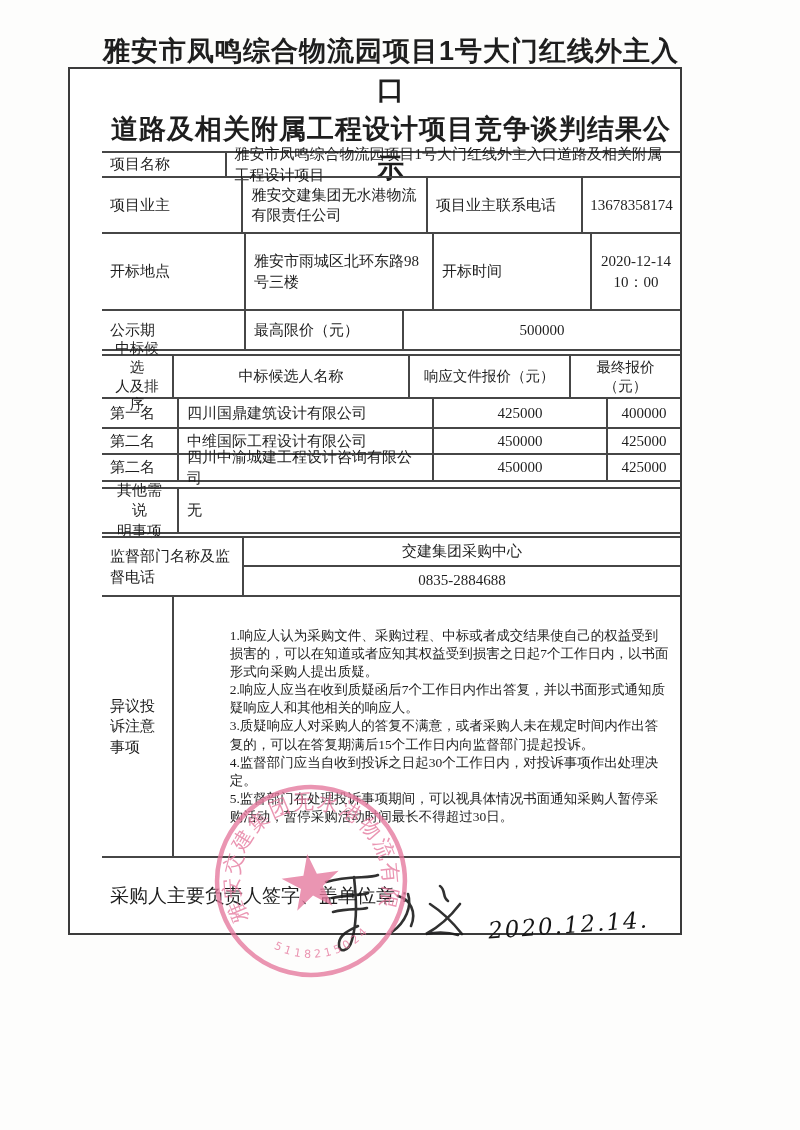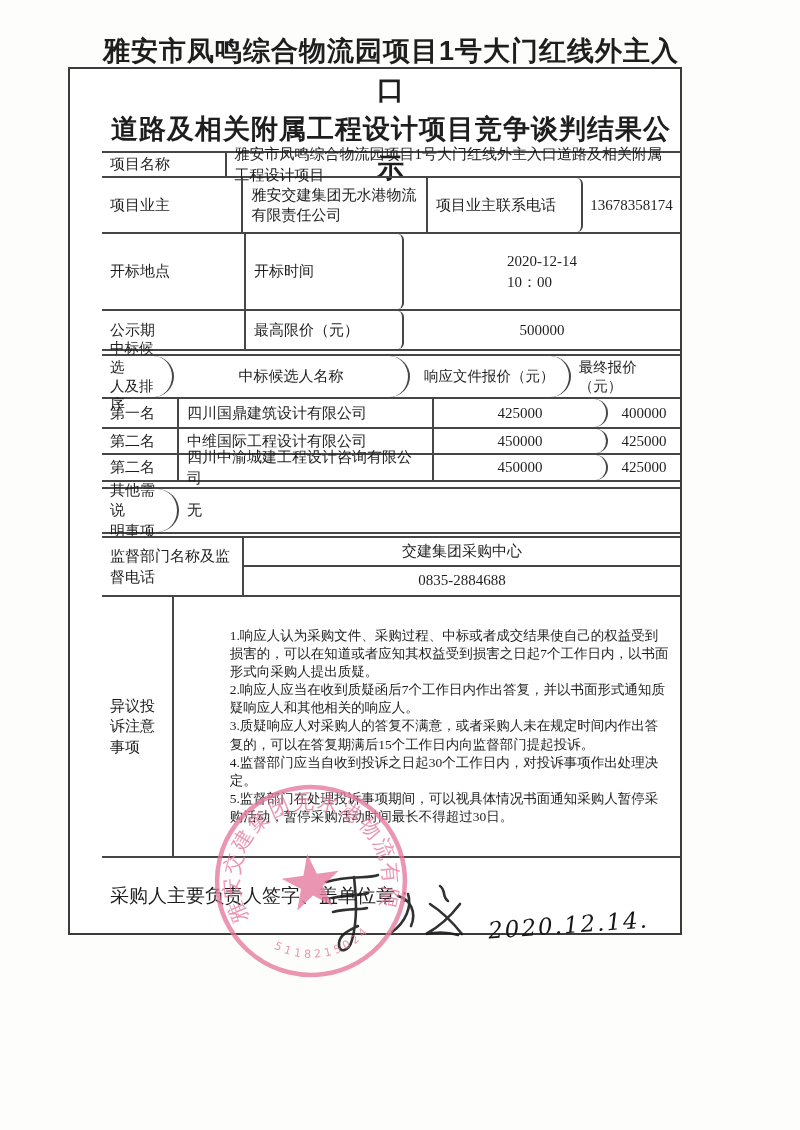--- a/index.html
+++ b/index.html
@@ -35,30 +35,30 @@
   .r-rank2 { height:26px; }
   .r-rank3 { height:27px; }
   .spacer2 { height:7px; }
   .r-other { height:45px; }
   .spacer3 { height:4px; }
   .r-sup { height:59px; }
   .r-obj { height:261px; }
   .r-sig { height:75px; }
   .w-label { width:144px; }
   .w-val2 { width:188px; }
-  .w-lab3 { width:158px;border-radius:6px; }
+  .w-lab3 { width:158px; }
   .w-rank { width:77px; }
   .w-cname { width:255px; }
   .w-price { width:174px; }
   .w-suplab { width:142px; }
   .grow { flex:1 1 auto; min-width:0; }
   .pad { padding:2px 8px; }
   .fs15 { font-size:15px; line-height:1.35; }
   .fs14 { font-size:14.5px; line-height:1.3; }
-  .center { justify-content:center; text-align:left;border-radius:25px; }
+  .center { justify-content:center; text-align:center; }
   .preline { white-space:pre-line; }
   .sup-right { flex:1 1 auto; display:flex; flex-direction:column; }
   .sup-half { flex:1 1 50%; display:flex; align-items:center; justify-content:center; font-size:15px; }
   .sup-half.first { border-bottom:2px solid #464646; }
   .obj-text {
     flex:1 1 auto; display:flex; flex-direction:column; justify-content:center;
     padding:6px 10px 6px 8px; font-size:13.5px; line-height:1.34;margin-left:48px;
   }
   .sig-cell { width:100%; display:flex; align-items:center; padding-left:8px; font-size:19px; }
   .sig-date {
@@ -94,20 +94,21 @@
 
     <div class="row r-owner">
       <div class="cell w-label pad fs15">项目业主</div>
       <div class="cell w-val2 pad fs15">雅安交建集团无水港物流有限责任公司</div>
       <div class="cell w-lab3 pad fs15">项目业主联系电话</div>
       <div class="cell grow pad fs15 center lastcol">13678358174</div>
     </div>
 
     <div class="row r-loc">
       <div class="cell w-label pad fs15">开标地点</div>
+      <div class="cell w-val2 pad fs15">雅安市雨城区北环东路98号三楼</div>
       <div class="cell w-lab3 pad fs15">开标时间</div>
       <div class="cell grow pad fs15 center preline lastcol">2020-12-14
 10：00</div>
     </div>
 
     <div class="row r-pub">
       <div class="cell w-label pad fs15">公示期</div>
       <div class="cell w-lab3 pad fs15">最高限价（元）</div>
       <div class="cell grow pad fs15 center lastcol">500000</div>
     </div>

